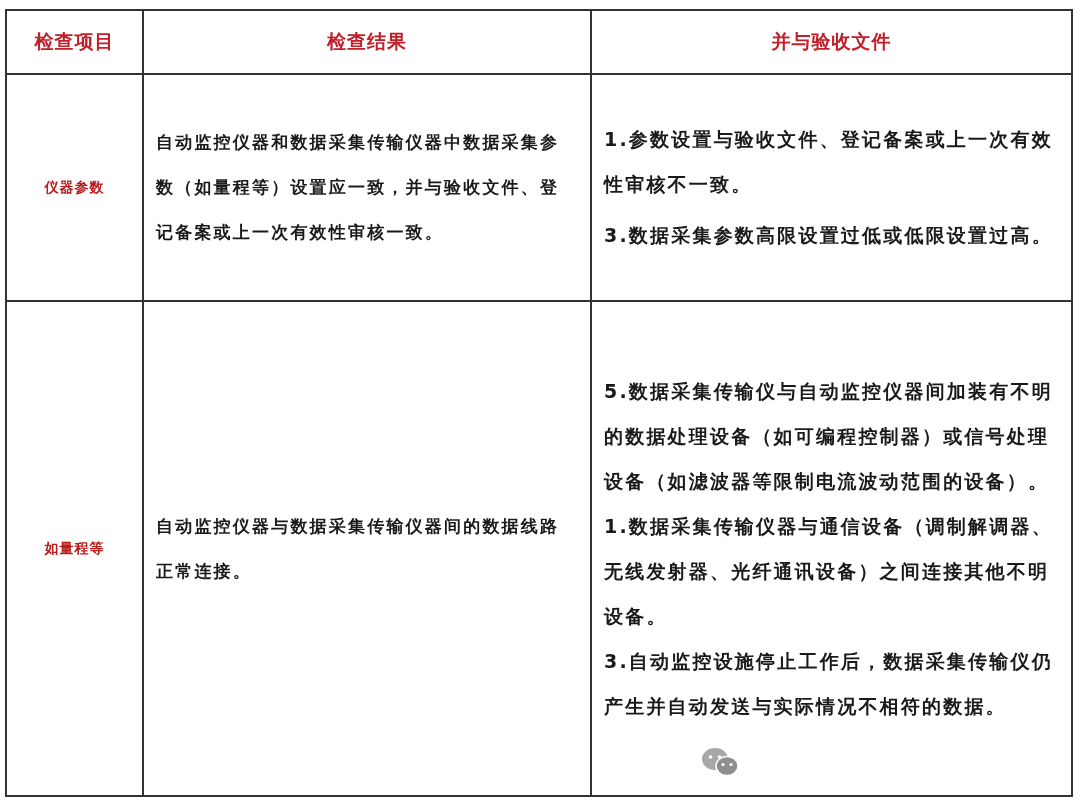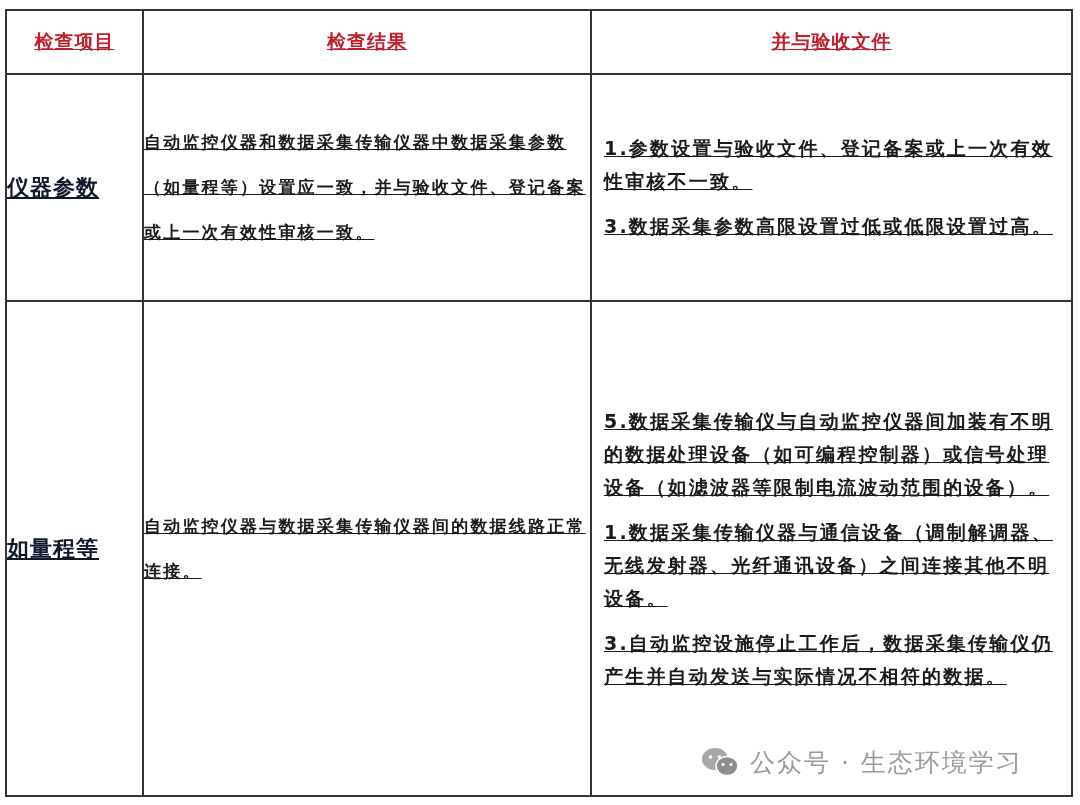--- a/index.html
+++ b/index.html
@@ -22,61 +22,61 @@
       height: 788px;
     }
     table.inspect {
       border-collapse: collapse;
       width: 100%;
       height: 100%;
       table-layout: fixed;
     }
     table.inspect th, table.inspect td {
       border: 2px solid #333333;
-      padding: 0;
+      padding: 12px;
       vertical-align: middle;
-      text-decoration: underline;
     }
     col.c1 { width: 137px; }
     col.c2 { width: 448px; }
     col.c3 { width: 481px; }
     tr.head-row { height: 64px; }
     tr.row-1 { height: 227px; }
     tr.row-2 { height: auto; }
     th {
       color: #c0202a;
       font-size: 19px;
       font-weight: bold;
       text-align: center;
       letter-spacing: 1px;
     }
     td.item {
-      color: #0f172a;
-      font-size: 22px;
+      color: #b91c1c;
+      font-size: 14px;
       font-weight: bold;
+      text-align: center;
       letter-spacing: 1px;
     }
     td.result {
       padding: 0 10px 0 12px;
       color: #1a1a1a;
       font-size: 17px;
       font-weight: bold;
       line-height: 45px;
       letter-spacing: 2.2px;
     }
     td.abnormal {
       padding: 0 8px 0 10px;
       color: #1a1a1a;
       font-size: 19px;
       font-weight: bold;
       letter-spacing: 2.2px;
     }
     .ab-item {
-      line-height: 33px;
-      margin: 12px;
+      line-height: 45px;
+      margin: 0;
     }
     .ab-item + .ab-item {
       margin-top: 6px;
     }
     .row2 .ab-item + .ab-item {
       margin-top: 0;
     }
     .watermark {
       position: absolute;
       left: 700px;
@@ -139,14 +139,13 @@
   <span class="wechat-icon">
     <svg width="40" height="32" viewBox="0 0 40 32">
       <ellipse cx="15" cy="13" rx="13" ry="11" fill="#a8a8a8"></ellipse>
       <circle cx="10.5" cy="11" r="1.8" fill="#ffffff"></circle>
       <circle cx="19.5" cy="11" r="1.8" fill="#ffffff"></circle>
       <ellipse cx="27" cy="20" rx="11" ry="9.5" fill="#8e8e8e" stroke="#ffffff" stroke-width="1.5"></ellipse>
       <circle cx="23" cy="18.5" r="1.6" fill="#ffffff"></circle>
       <circle cx="31" cy="18.5" r="1.6" fill="#ffffff"></circle>
     </svg>
   </span>
-  <span>公众号 · 生态环境学习</span>
 </div>
 
 </body></html>

